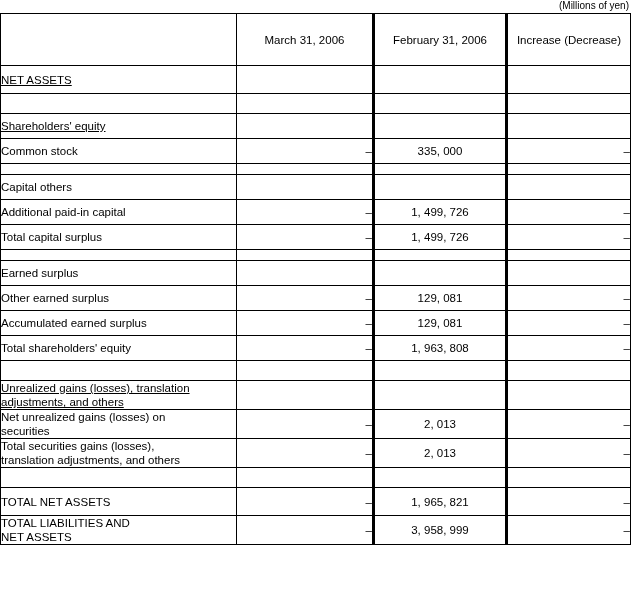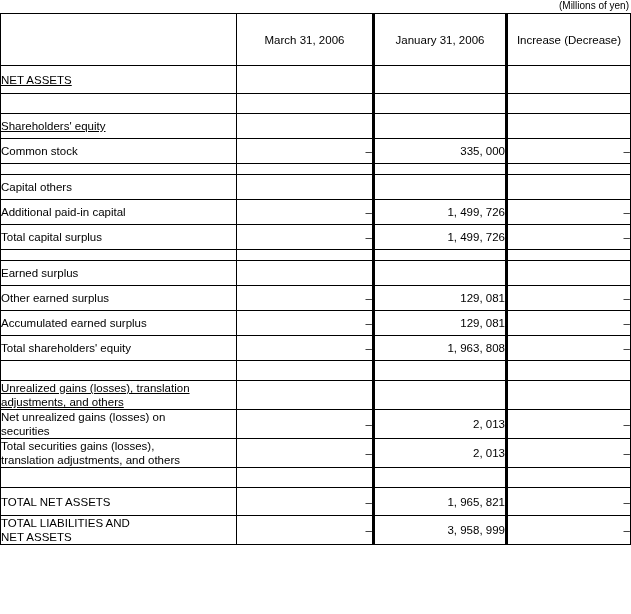--- a/index.html
+++ b/index.html
@@ -65,21 +65,21 @@
   thead th.hdr-label { border-right: 1px solid #000; }
 
   td.lbl {
     text-align: left;
     padding-left: 7px;
     padding-right: 4px;
     line-height: 14px;
     margin-top: 45px;
   }
   td.num {
-    text-align: right;
+    text-align: center;
     padding-right: 10px;
     line-height: 14px;
     white-space: nowrap;
   }
   td.dash {
     text-align: right;
     padding-right: 17px;
     line-height: 14px;
   }
   td.dash3 {
@@ -122,21 +122,21 @@
       <col class="c-label">
       <col class="c-v1">
       <col class="c-v2">
       <col class="c-v3">
     </colgroup>
 
     <thead>
       <tr>
         <th class="hdr-label"></th>
         <th>March 31, 2006</th>
-        <th class="thick-l thick-r">January 31, 2006</th>
+        <th class="thick-l thick-r">February 31, 2006</th>
         <th>Increase (Decrease)</th>
       </tr>
     </thead>
 
     <tbody>
 
       <tr class="band band-top r28">
         <td class="lbl ind1">
           <span class="underline-txt">NET ASSETS</span>
         </td>

